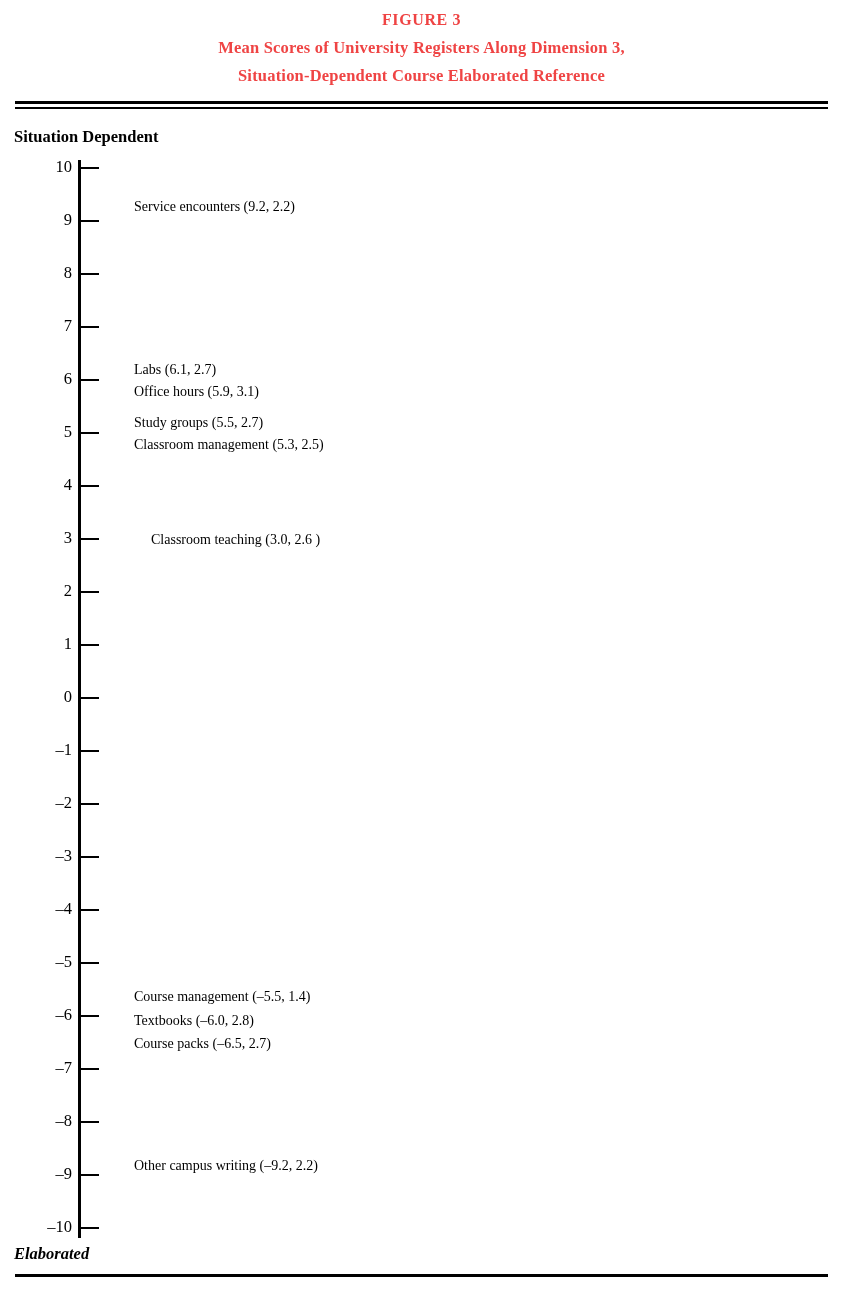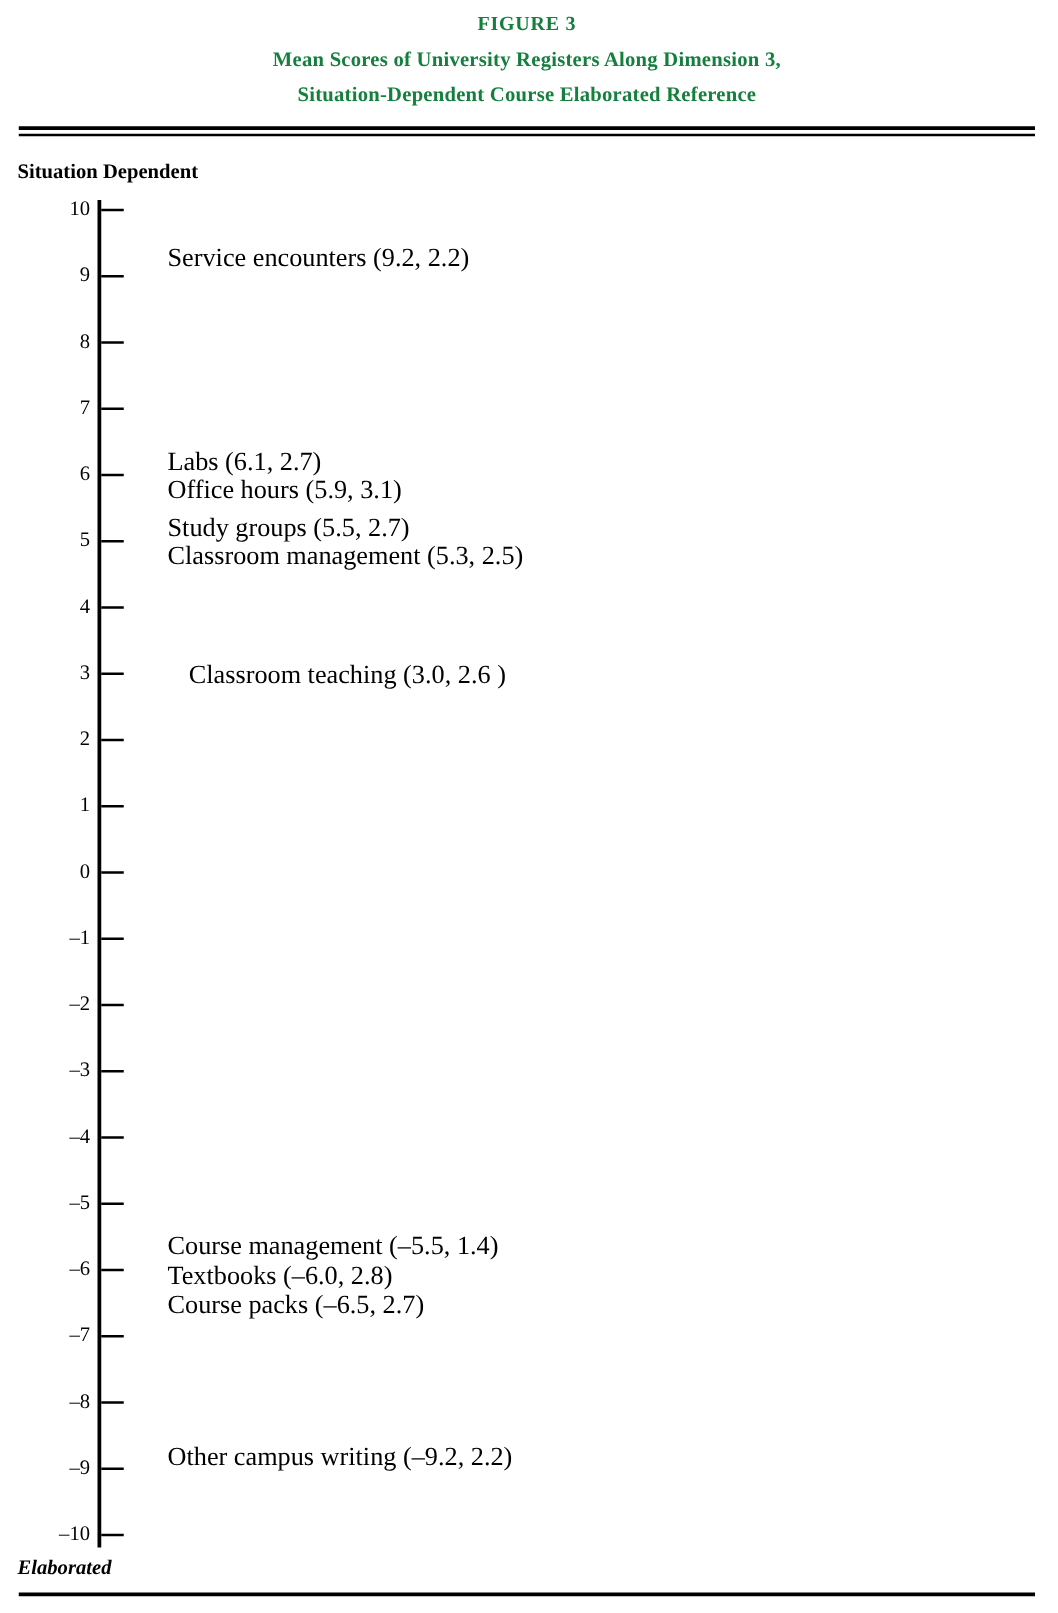--- a/index.html
+++ b/index.html
@@ -20,21 +20,21 @@
     position: absolute;
     left: 15px; top: 6px; width: 813px;
     text-align: center;
   }
   .title-line {
     font-family: "Liberation Serif", "DejaVu Serif", serif;
     font-weight: bold;
     font-size: 16.5px;
     line-height: 28px;
     letter-spacing: 0.2px;
-    color: #15803d;
+    color: #ef4444;
     white-space: nowrap;
   }
   .title-line.l1 { font-size: 16px; letter-spacing: 0.6px; }
 
   
   #top-rule {
     position: absolute;
     left: 15px; top: 101px; width: 813px; height: 8px;
   }
   #top-rule .thick {
@@ -96,21 +96,21 @@
     line-height: 20px;
     color: #000;
     white-space: nowrap;
   }
 
   
   .point-label {
     position: absolute;
     left: 134px;
     font-family: "Liberation Serif", "DejaVu Serif", serif;
-    font-size: 21px;
+    font-size: 14px;
     line-height: 21px;
     color: #000;
     white-space: nowrap;
   }
 </style>
 </head>
 <body>
 
 <div id="figure-header">
   <div class="title-line l1">FIGURE 3</div>

